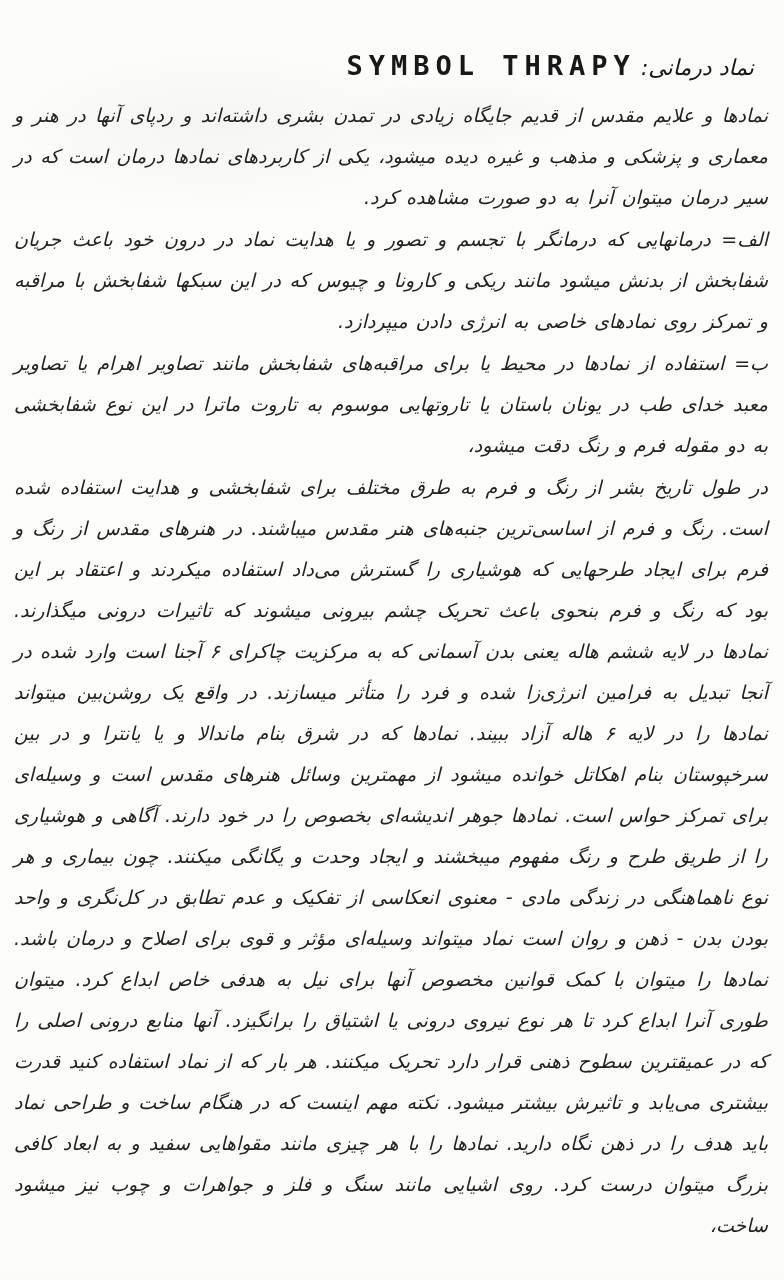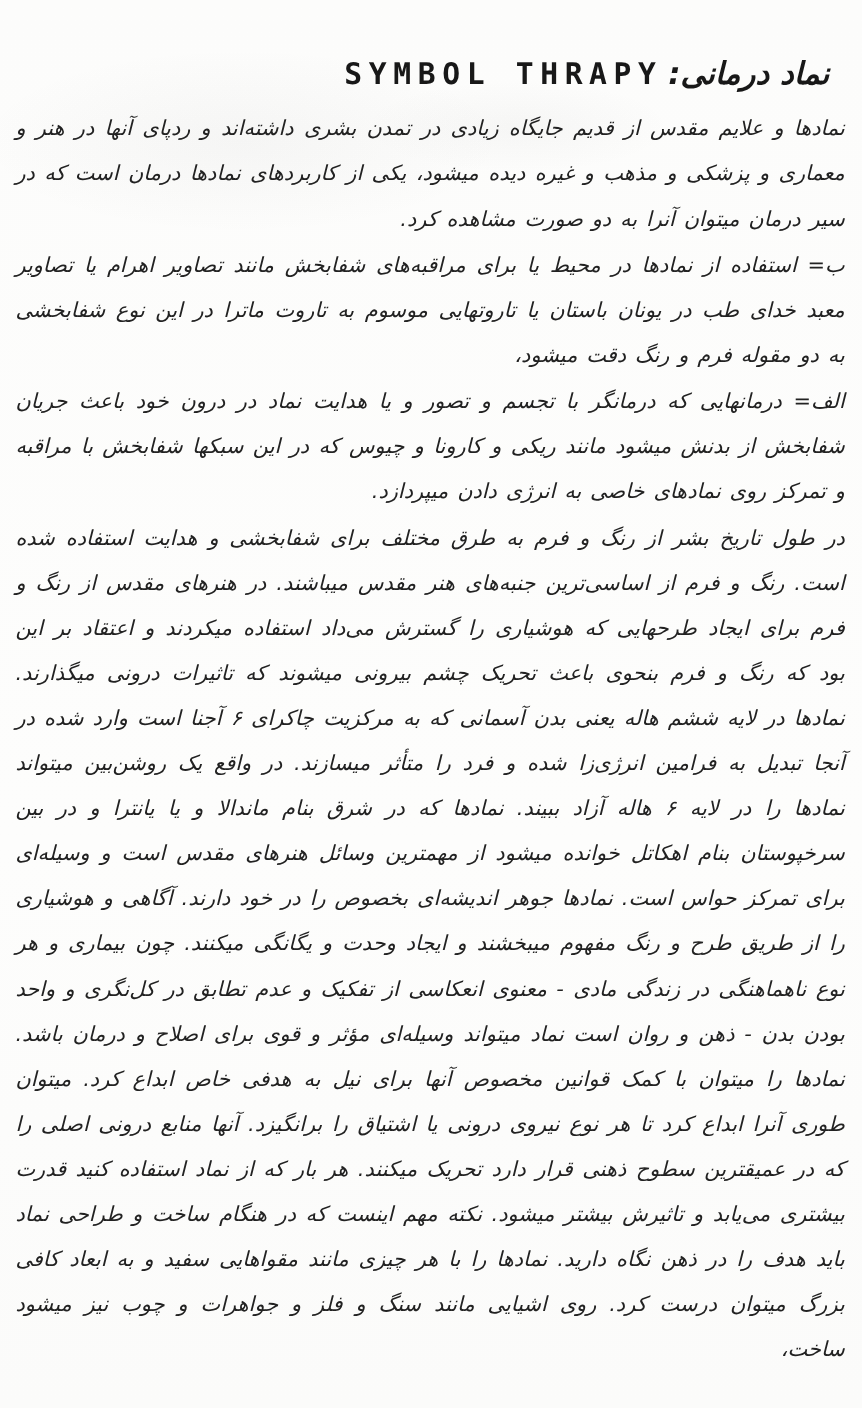--- a/index.html
+++ b/index.html
@@ -25,25 +25,24 @@
     color: #1f1f1f;
     direction: rtl;
   }
   .title-line {
     padding: 50px 30px 0 0;
     text-align: right;
     white-space: nowrap;
     direction: rtl;
   }
   .title-fa {
-    font-size: 28px;
+    font-size: 22px;
     font-style: italic;
     letter-spacing: 1px;
     color: #181818;
-    font-weight: bold;
   }
   .title-en {
     font-size: 27px;
     font-weight: bold;
     letter-spacing: 6px;
     color: #181818;
     padding-left: 6px;
     font-family: "DejaVu Sans Mono", "DejaVu Sans", monospace;
   }
   .body-text {
@@ -65,18 +64,18 @@
 
 <div class="page">
 
   <div class="title-line">
     <span class="title-fa">نماد درمانی:</span>
     <span class="title-en">SYMBOL THRAPY</span>
   </div>
 
   <div class="body-text">
     <p class="para">نمادها و علایم مقدس از قدیم جایگاه زیادی در تمدن بشری داشته‌اند و ردپای آنها در هنر و معماری و پزشکی و مذهب و غیره دیده میشود، یکی از کاربردهای نمادها درمان است که در سیر درمان میتوان آنرا به دو صورت مشاهده کرد.</p>
+    <p class="para">الف= درمانهایی که درمانگر با تجسم و تصور و یا هدایت نماد در درون خود باعث جریان شفابخش از بدنش میشود مانند ریکی و کارونا و چیوس که در این سبکها شفابخش با مراقبه و تمرکز روی نمادهای خاصی به انرژی دادن میپردازد.</p>
     <p class="para">ب= استفاده از نمادها در محیط یا برای مراقبه‌های شفابخش مانند تصاویر اهرام یا تصاویر معبد خدای طب در یونان باستان یا تاروتهایی موسوم به تاروت ماترا در این نوع شفابخشی به دو مقوله فرم و رنگ دقت میشود،</p>
-    <p class="para">الف= درمانهایی که درمانگر با تجسم و تصور و یا هدایت نماد در درون خود باعث جریان شفابخش از بدنش میشود مانند ریکی و کارونا و چیوس که در این سبکها شفابخش با مراقبه و تمرکز روی نمادهای خاصی به انرژی دادن میپردازد.</p>
     <p class="para">در طول تاریخ بشر از رنگ و فرم به طرق مختلف برای شفابخشی و هدایت استفاده شده است. رنگ و فرم از اساسی‌ترین جنبه‌های هنر مقدس میباشند. در هنرهای مقدس از رنگ و فرم برای ایجاد طرحهایی که هوشیاری را گسترش می‌داد استفاده میکردند و اعتقاد بر این بود که رنگ و فرم بنحوی باعث تحریک چشم بیرونی میشوند که تاثیرات درونی میگذارند. نمادها در لایه ششم هاله یعنی بدن آسمانی که به مرکزیت چاکرای ۶ آجنا است وارد شده در آنجا تبدیل به فرامین انرژی‌زا شده و فرد را متأثر میسازند. در واقع یک روشن‌بین میتواند نمادها را در لایه ۶ هاله آزاد ببیند. نمادها که در شرق بنام ماندالا و یا یانترا و در بین سرخپوستان بنام اهکاتل خوانده میشود از مهمترین وسائل هنرهای مقدس است و وسیله‌ای برای تمرکز حواس است. نمادها جوهر اندیشه‌ای بخصوص را در خود دارند. آگاهی و هوشیاری را از طریق طرح و رنگ مفهوم میبخشند و ایجاد وحدت و یگانگی میکنند. چون بیماری و هر نوع ناهماهنگی در زندگی مادی - معنوی انعکاسی از تفکیک و عدم تطابق در کل‌نگری و واحد بودن بدن - ذهن و روان است نماد میتواند وسیله‌ای مؤثر و قوی برای اصلاح و درمان باشد. نمادها را میتوان با کمک قوانین مخصوص آنها برای نیل به هدفی خاص ابداع کرد. میتوان طوری آنرا ابداع کرد تا هر نوع نیروی درونی یا اشتیاق را برانگیزد. آنها منابع درونی اصلی را که در عمیقترین سطوح ذهنی قرار دارد تحریک میکنند. هر بار که از نماد استفاده کنید قدرت بیشتری می‌یابد و تاثیرش بیشتر میشود. نکته مهم اینست که در هنگام ساخت و طراحی نماد باید هدف را در ذهن نگاه دارید. نمادها را با هر چیزی مانند مقواهایی سفید و به ابعاد کافی بزرگ میتوان درست کرد. روی اشیایی مانند سنگ و فلز و جواهرات و چوب نیز میشود ساخت،</p>
   </div>
 
 </div>
 
 </body></html>

